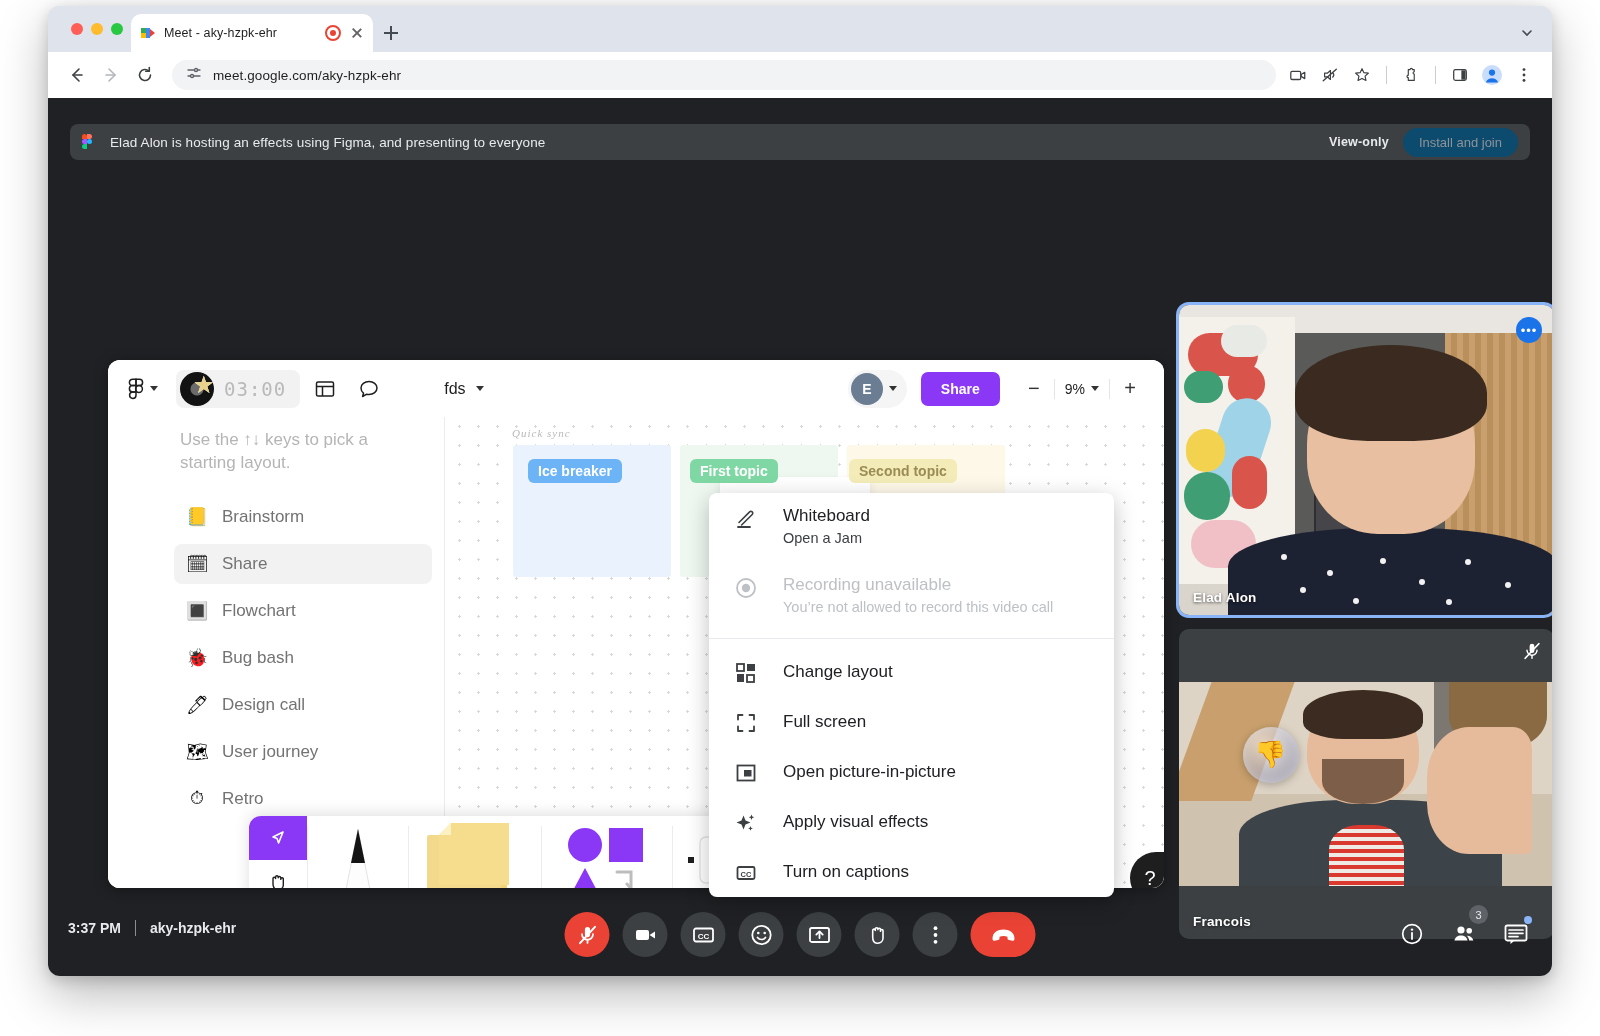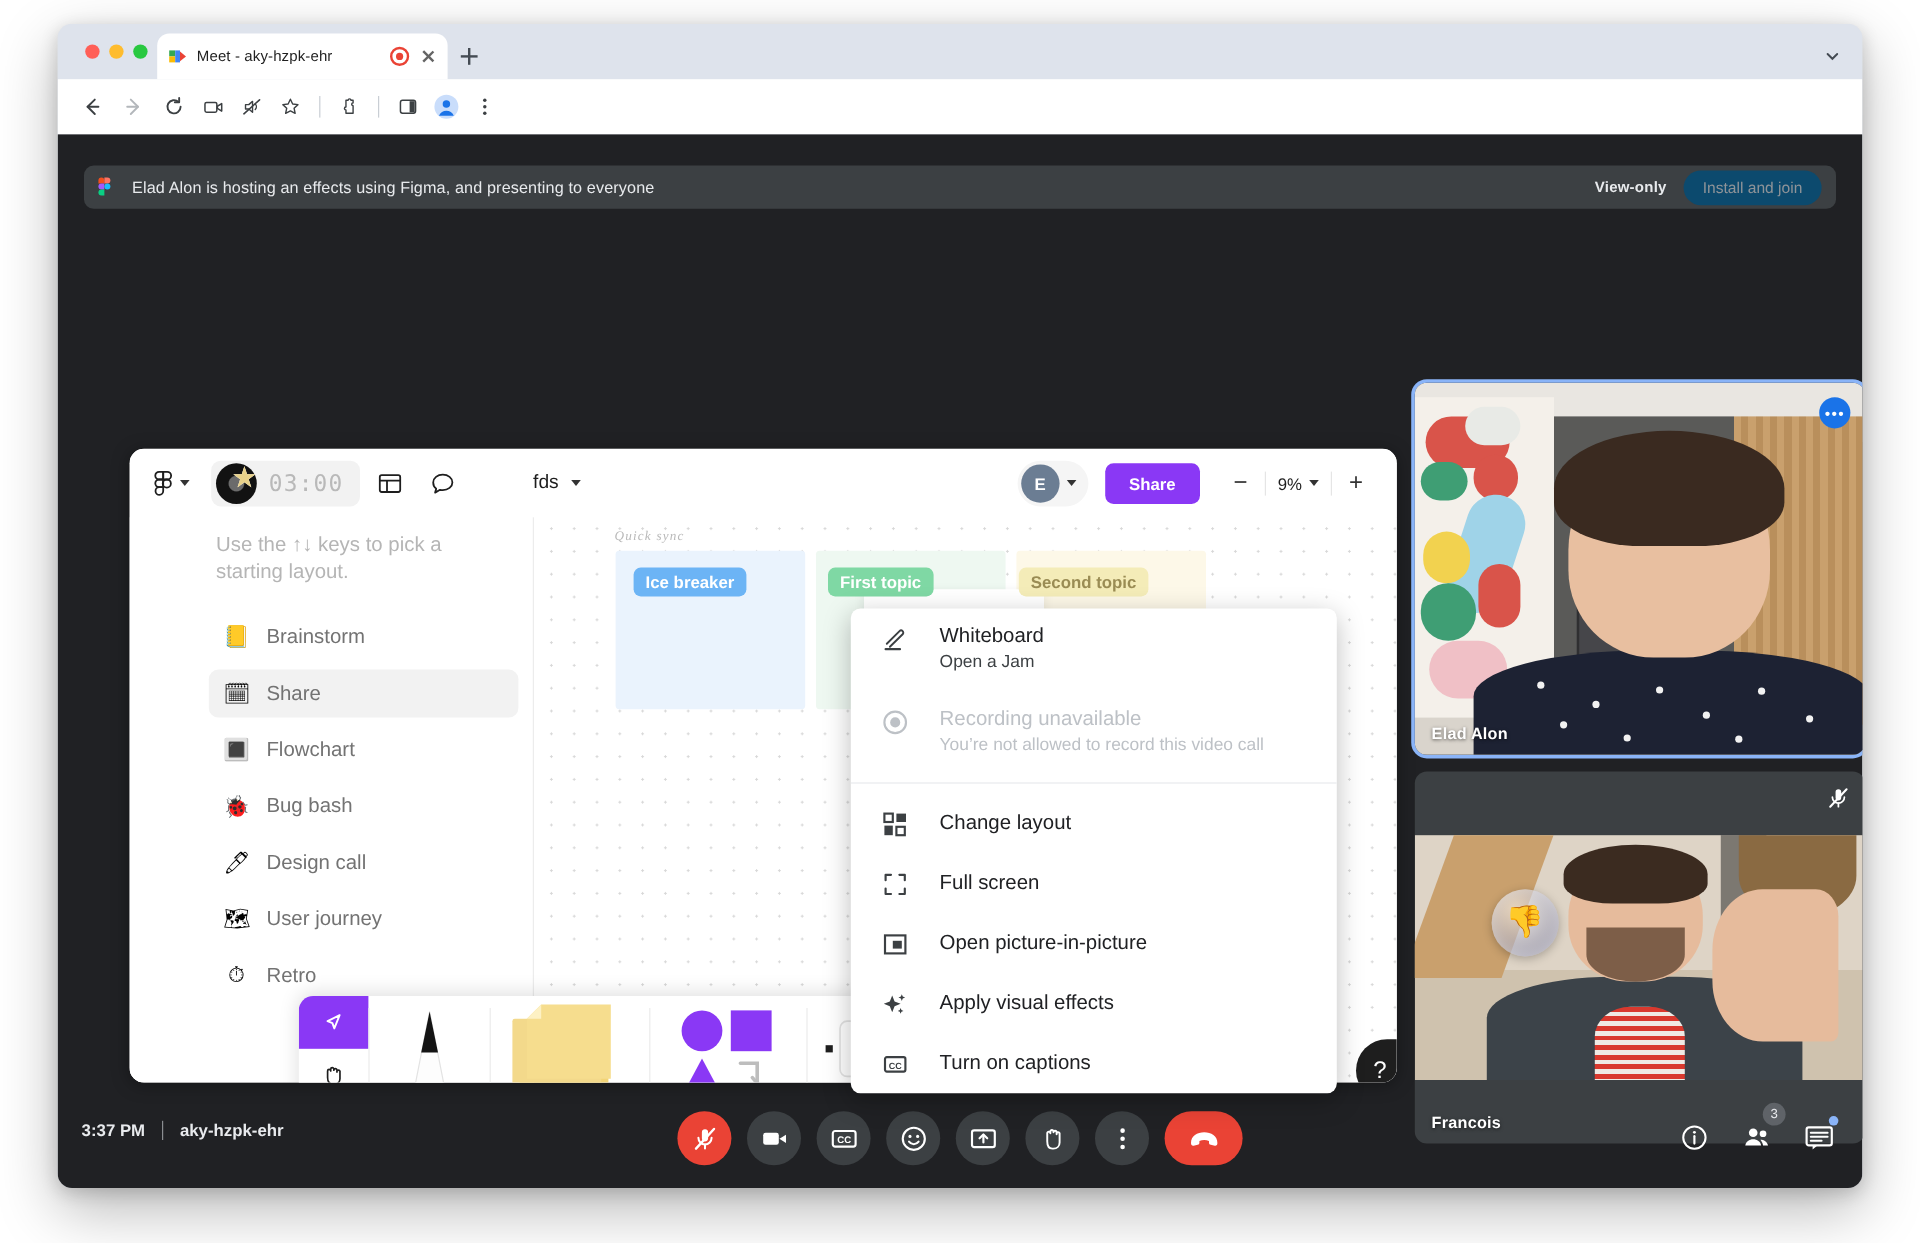--- a/index.html
+++ b/index.html
@@ -3,21 +3,21 @@
 <meta charset="utf-8">
 <style>
   * { box-sizing: border-box; margin:0; padding:0; }
   html,body{ width:1600px; height:1036px; overflow:hidden;
     font-family:"Liberation Sans", sans-serif; background:#ffffff; }
 
   
   #page{ position:relative; width:1600px; height:1036px; background:#fff; }
 
   #browser-window{
-    position:absolute; left:48px; top:20px; width:1504px; height:970px;
+    position:absolute; left:48px; top:6px; width:1504px; height:970px;
     background:#dee3ec; border-radius:12px; overflow:hidden;
     box-shadow:0 18px 50px rgba(0,0,0,.28), 0 4px 14px rgba(0,0,0,.16);
   }
 
   
   #tabstrip{ position:absolute; left:0; top:0; width:100%; height:46px;
     background:#dee3ec; }
   .trafficlights{ position:absolute; left:23px; top:17px; display:flex; gap:8px; }
   .tl{ width:12px; height:12px; border-radius:50%; }
   .tl.r{background:#ff5f57;} .tl.y{background:#febc2e;} .tl.g{background:#28c840;}
@@ -286,20 +286,30 @@
             <path d="M13 9H4" stroke="#b3b7bb" stroke-width="1.6" stroke-linecap="round"></path>
           </svg>
     </span>
     <span class="navbtn">
       <svg width="18" height="18" viewBox="0 0 18 18">
             <path d="M14.5 9a5.5 5.5 0 1 1-1.7-4" stroke="#3c4043" stroke-width="1.6" fill="none" stroke-linecap="round"></path>
             <path d="M13.3 1.6v3.6h-3.6" stroke="#3c4043" stroke-width="1.6" fill="none" stroke-linecap="round" stroke-linejoin="round"></path>
           </svg>
     </span>
 
+    <div id="omnibox">
+      <span>
+        <svg width="16" height="16" viewBox="0 0 16 16">
+              <path d="M2 5h7M11 5h3M2 11h3M7 11h7" stroke="#5f6368" stroke-width="1.3" stroke-linecap="round"></path>
+              <circle cx="10" cy="5" r="1.6" stroke="#5f6368" stroke-width="1.3" fill="none"></circle>
+              <circle cx="6" cy="11" r="1.6" stroke="#5f6368" stroke-width="1.3" fill="none"></circle>
+            </svg>
+      </span>
+      <span class="url">meet.google.com/aky-hzpk-ehr</span>
+    </div>
 
     <div class="tbicons">
       <span class="tbicon">
         <svg width="18" height="18" viewBox="0 0 20 20">
               <rect x="2" y="6" width="11" height="9" rx="1.5" stroke="#3c4043" stroke-width="1.4" fill="none"></rect>
               <path d="M13.5 9.5l4-2.5v7l-4-2.5z" stroke="#3c4043" stroke-width="1.4" fill="none" stroke-linejoin="round"></path>
             </svg>
       </span>
       <span class="tbicon">
         <svg width="18" height="18" viewBox="0 0 20 20">

